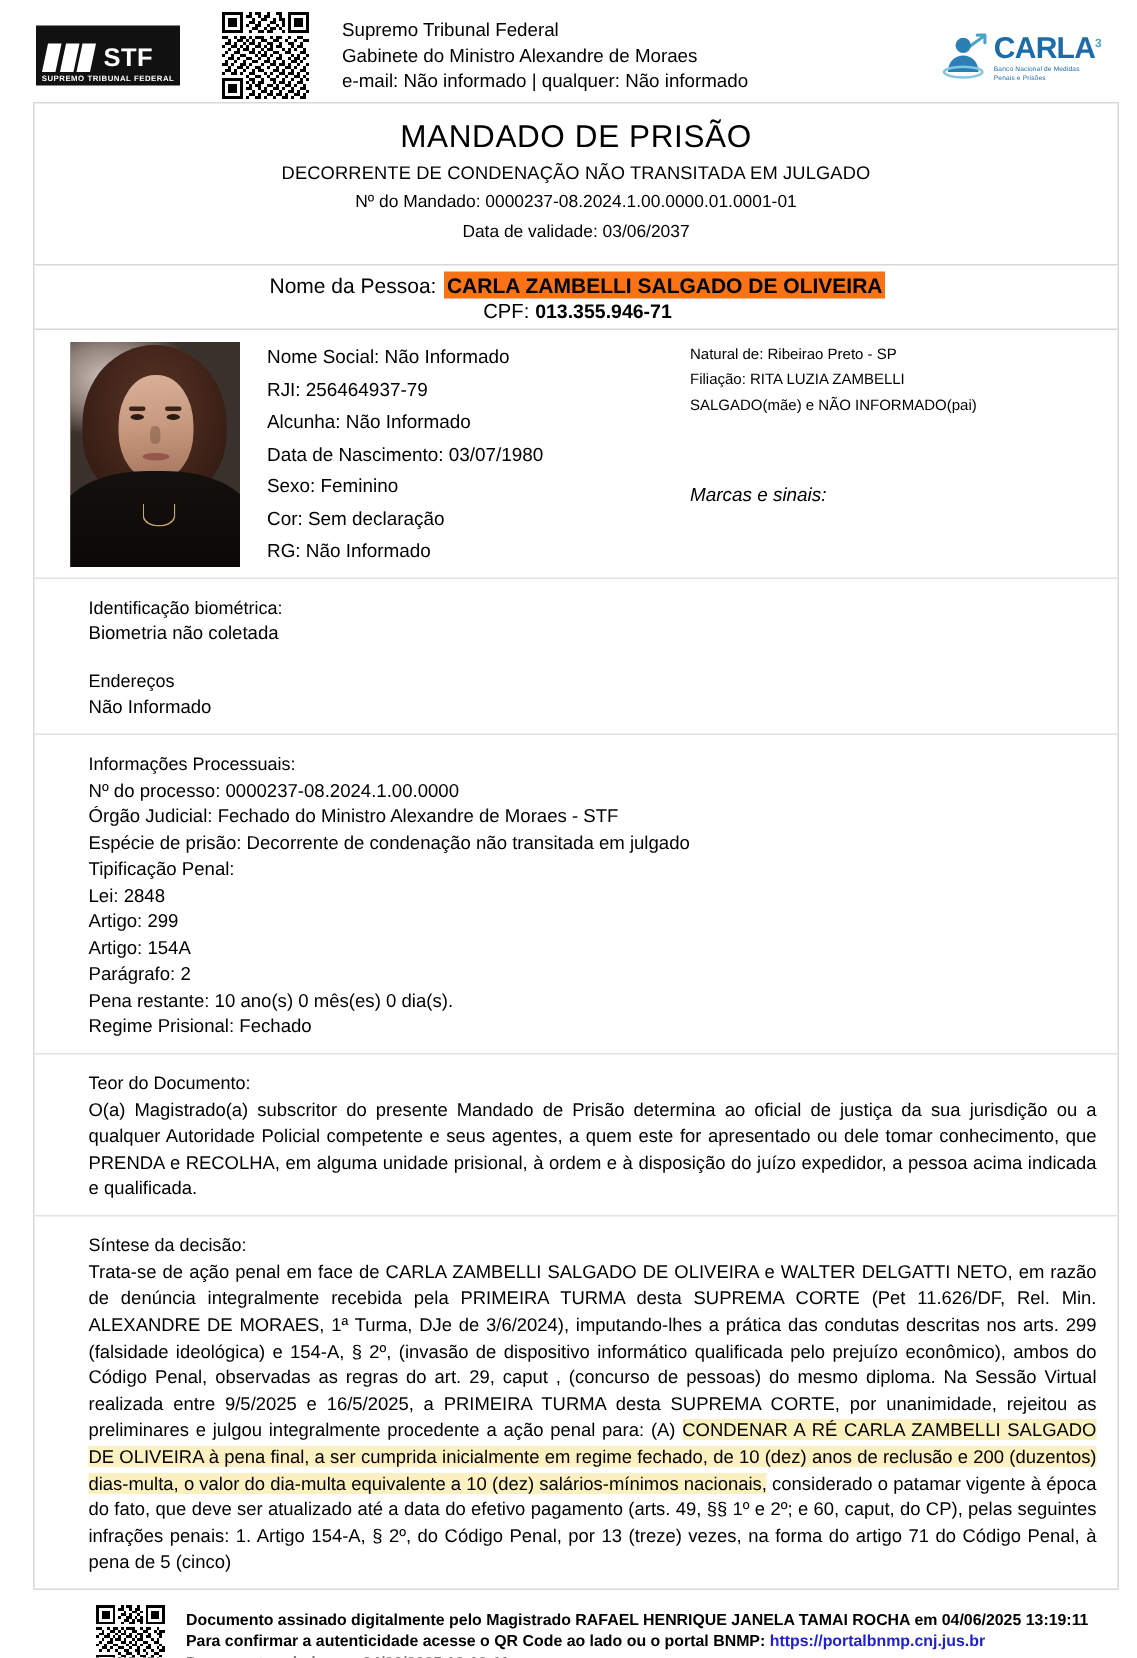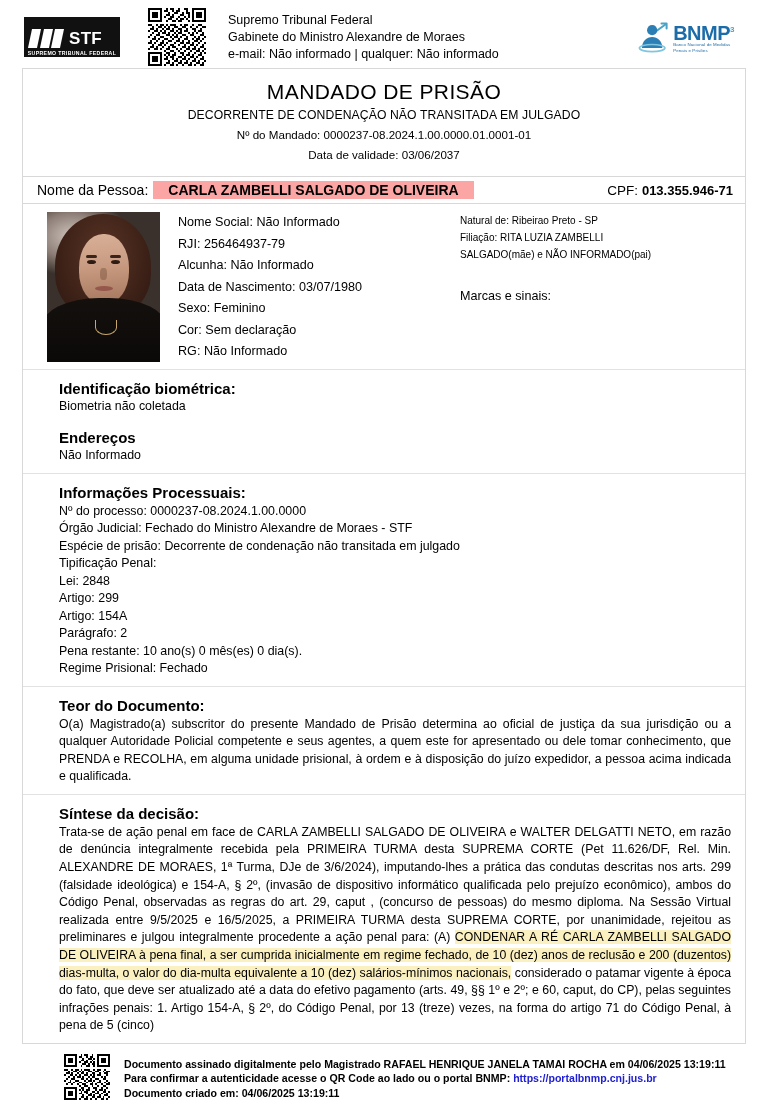--- a/index.html
+++ b/index.html
@@ -138,26 +138,27 @@
     line-height: 22px;
   }
 
   .name-row {
     display: flex;
     justify-content: space-between;
     align-items: center;
     padding: 4px 12px 4px 14px;
     border-bottom: 1px solid #d8d8d8;
     font-size: 14px;
+    flex-direction: column;
   }
   .name-left { display: flex; align-items: center; gap: 5px; }
   .hl {
-    background: #fca5a5;
+    background: #f97316;
     font-weight: bold;
-    padding: 1px 15px;
+    padding: 1px 2px;
   }
   .cpf-label { font-size: 13.5px; }
   .cpf-val { font-weight: bold; font-size: 13px; }
 
   
   .person {
     display: flex;
     padding: 8px 12px 6px 3px;
     border-bottom: 1px solid #e2e2e2;
   }
@@ -234,31 +235,31 @@
     flex: 1 1 auto;
     padding-left: 18px;
   }
   .col-a { width: 282px; flex: 0 0 auto; }
   .col-b { flex: 1 1 auto; }
   .fld {
     font-size: 12.6px;
     line-height: 21.5px;
   }
   .fld-tight { font-size: 10px; line-height: 17px; }
-  .marcas { font-size: 12.6px; margin-top: 26px; }
+  .marcas { font-size: 12.6px; margin-top: 44px; font-style: italic; }
 
   
   .sec {
     padding: 10px 14px 8px 36px;
     border-bottom: 1px solid #e2e2e2;
   }
   .sec:last-child { border-bottom: none; }
   .sec-h {
-    font-weight: bold;
-    font-size: 15px;
+    font-weight: normal;
+    font-size: 12px;
     line-height: 18px;
   }
   .sec-l {
     font-size: 12.4px;
     line-height: 17.5px;
   }
   .spacer-sm { height: 14px; }
   .proc-lines { margin-top: 1px; }
 
   .para {
@@ -543,21 +544,21 @@
 
     <div class="bnmp">
       <svg class="bnmp-mark" viewBox="0 0 40 40" aria-hidden="true">
         <path d="M30 4 L36 4 L36 10" fill="none" stroke="#4aa3c7" stroke-width="2.4" stroke-linecap="round" stroke-linejoin="round"></path>
         <path d="M24 13 L35 5" fill="none" stroke="#4aa3c7" stroke-width="2.4" stroke-linecap="round"></path>
         <circle cx="19" cy="12" r="6" fill="#2b7fb5"></circle>
         <path d="M7 33 c0 -8 5.5 -13 12 -13 s12 5 12 13 z" fill="#2b7fb5"></path>
         <ellipse cx="19" cy="33" rx="15" ry="4.2" fill="none" stroke="#7fc6de" stroke-width="2"></ellipse>
       </svg>
       <div class="bnmp-txt">
-        <div class="bnmp-name"><span>BNMP</span><sup>3</sup></div>
+        <div class="bnmp-name"><span>CARLA</span><sup>3</sup></div>
         <div class="bnmp-sub">Banco Nacional de Medidas</div>
         <div class="bnmp-sub">Penais e Prisões</div>
       </div>
     </div>
   </div>
 
   <div class="doc-box">
 
     <div class="title-block">
       <div class="t-main">MANDADO DE PRISÃO</div>

